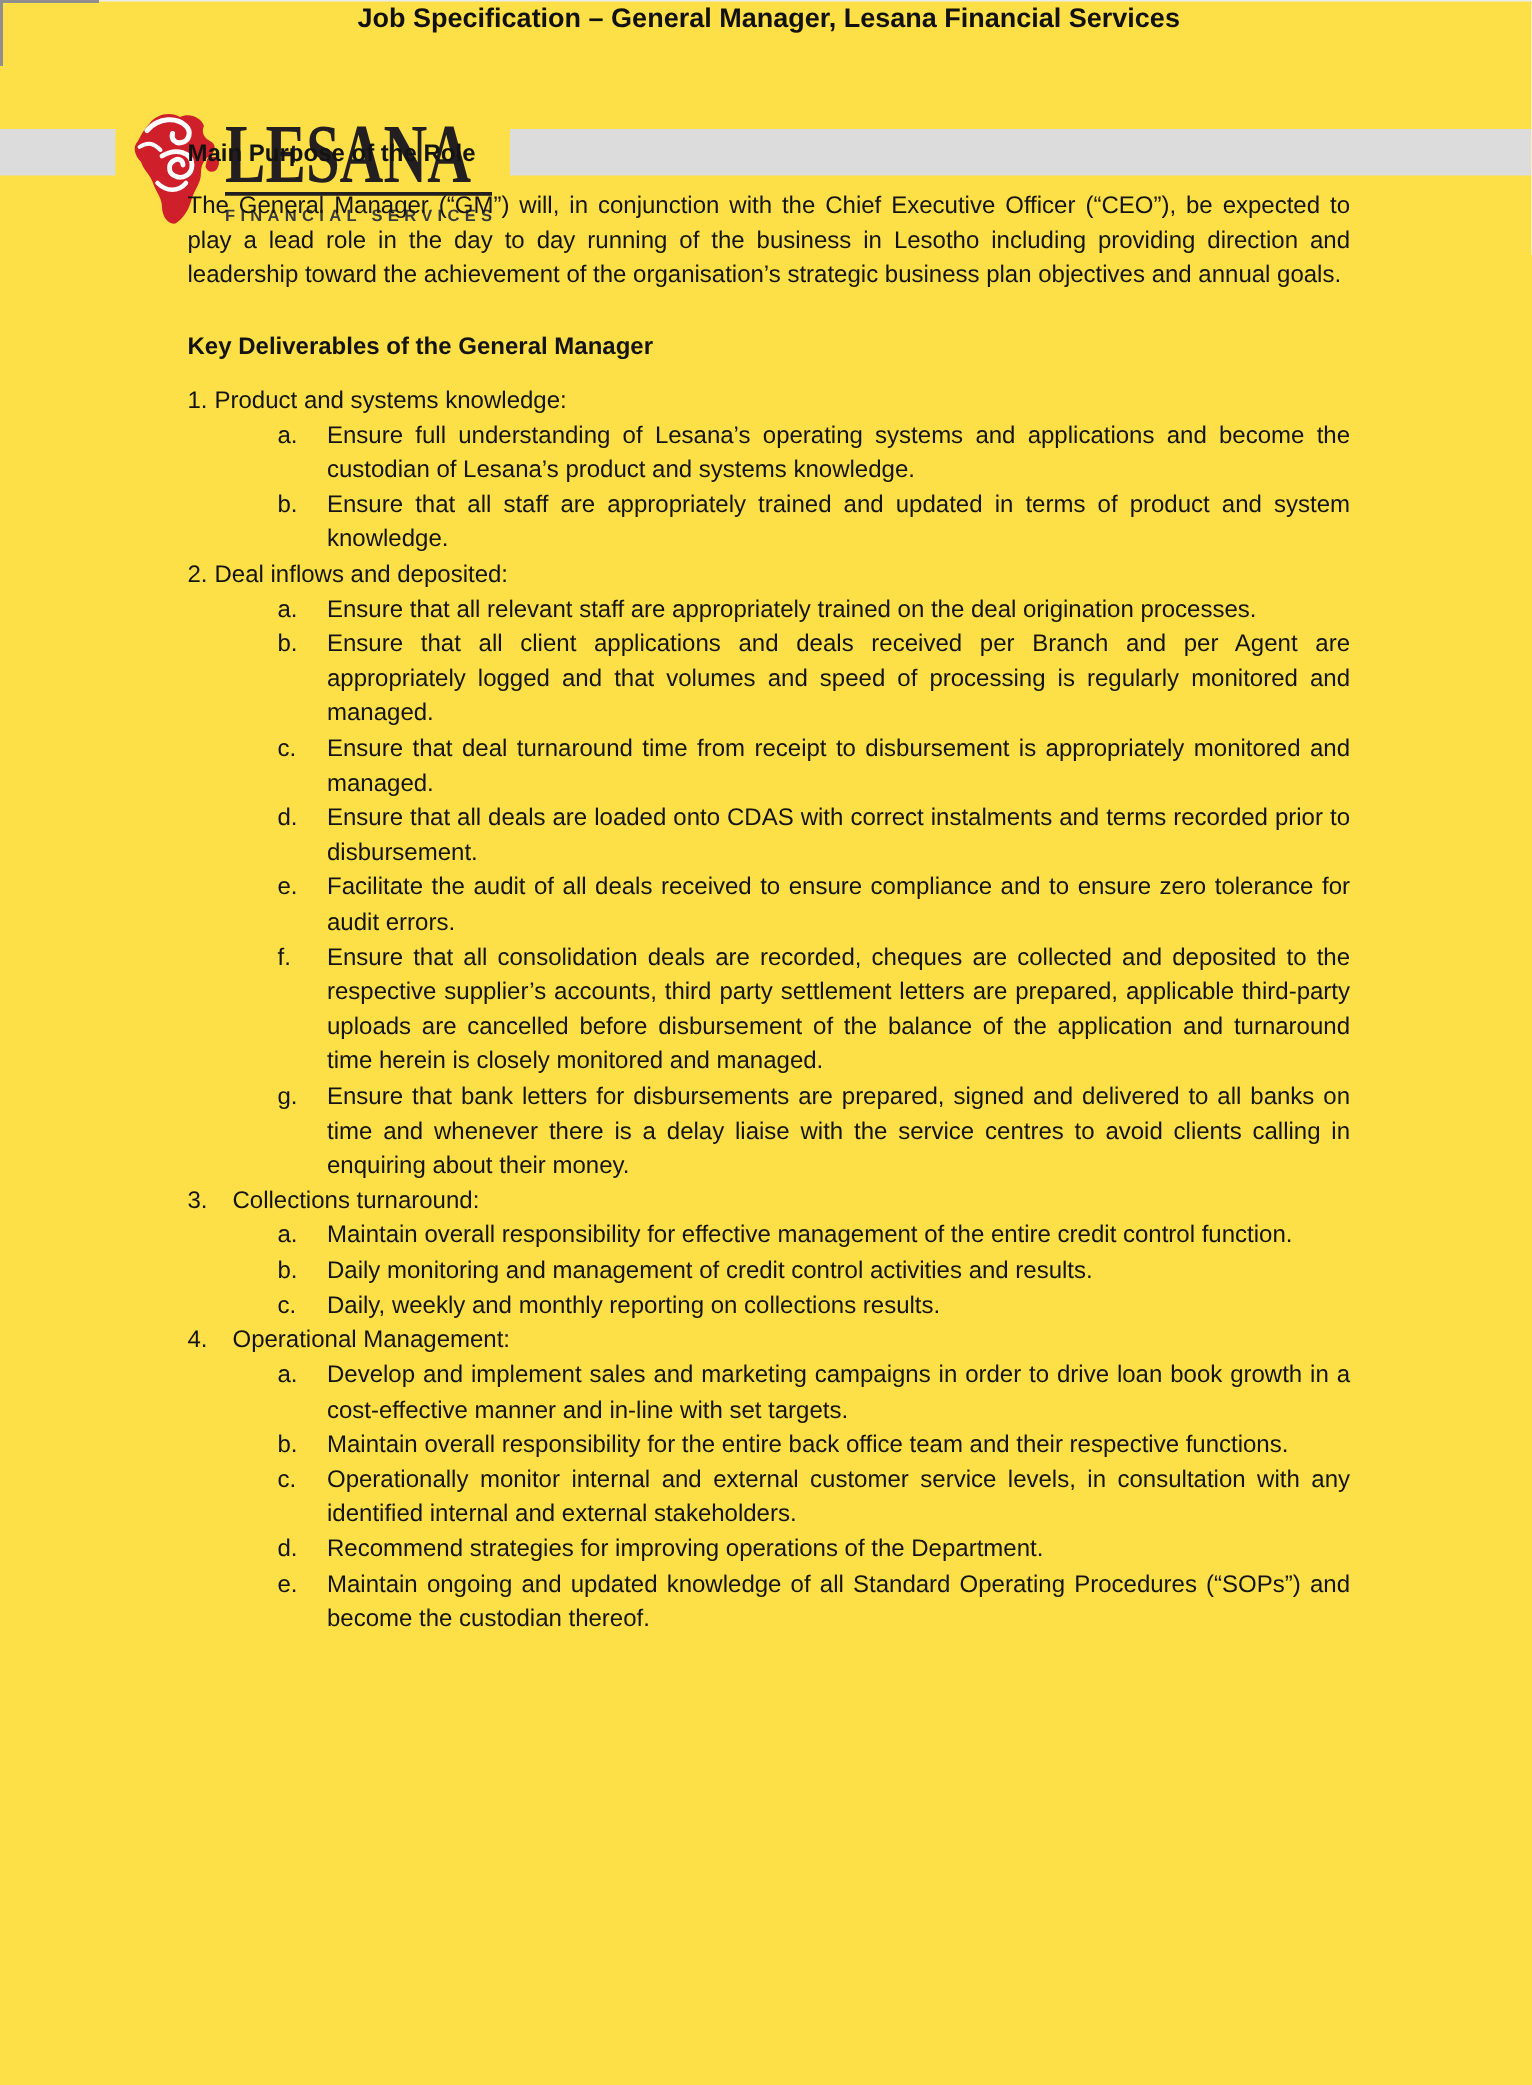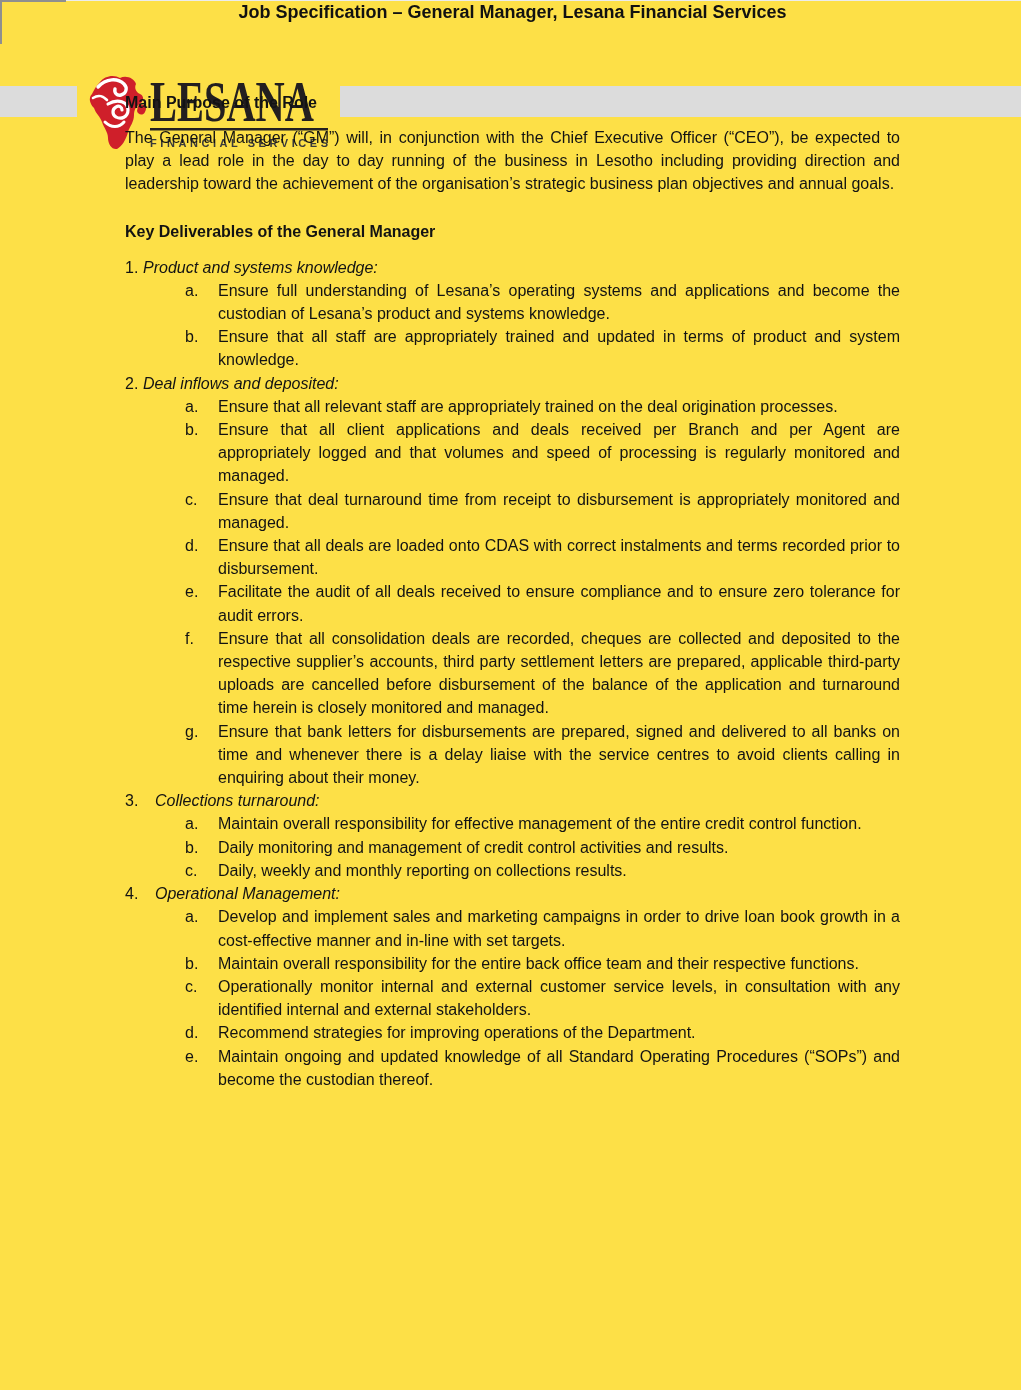--- a/index.html
+++ b/index.html
@@ -49,21 +49,21 @@
   }
   .h-section.key { margin-top: 24px; }
   .para {
     margin-top: 12px;
     text-align: justify;
   }
   .list { margin-top: 13px; }
   .num-row { display: flex; }
   .num-marker { flex: none; width: 18px; }
   .num-marker.wide { width: 30px; }
-  .num-title { flex: 1; font-style: italic; }
+  .num-title { flex: 1; }
   .sub-row { display: flex; margin-left: 60px; }
   .sub-letter { flex: none; width: 33px; }
   .sub-text { flex: 1; text-align: justify; }
 </style>
 </head>
 <body>
 
 <div class="page">
 
   <div class="edge-top-faint"></div>

